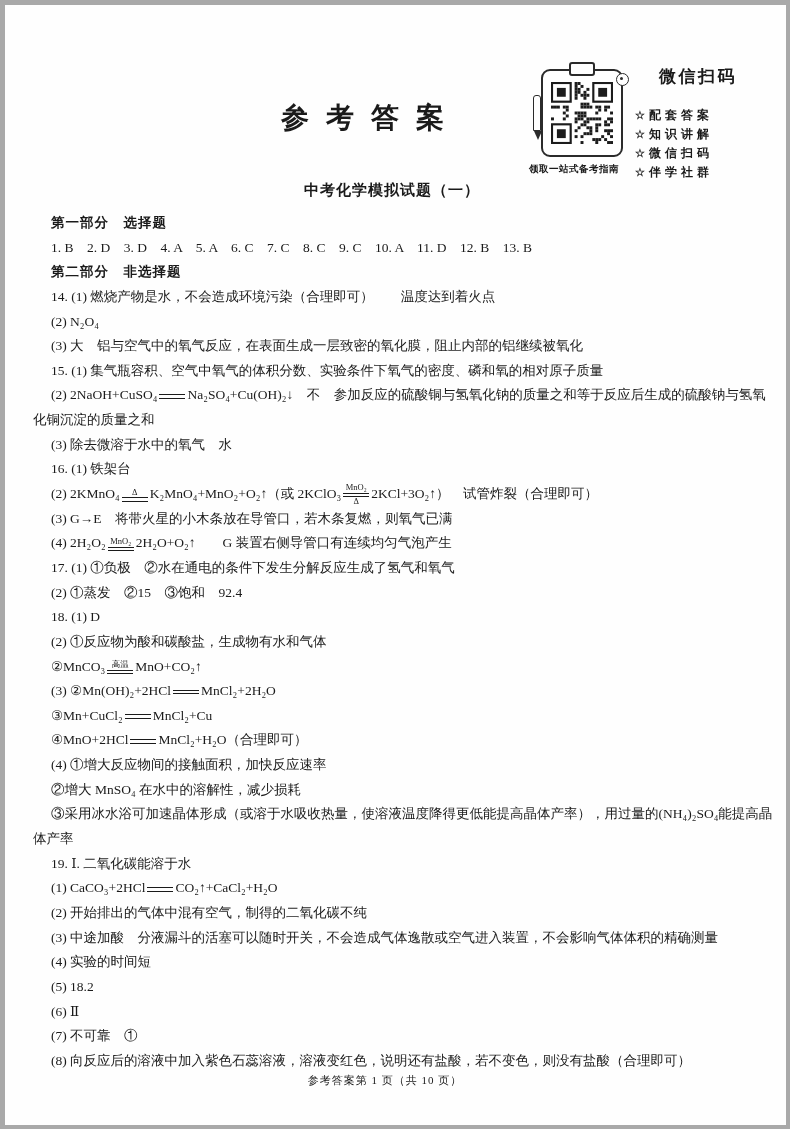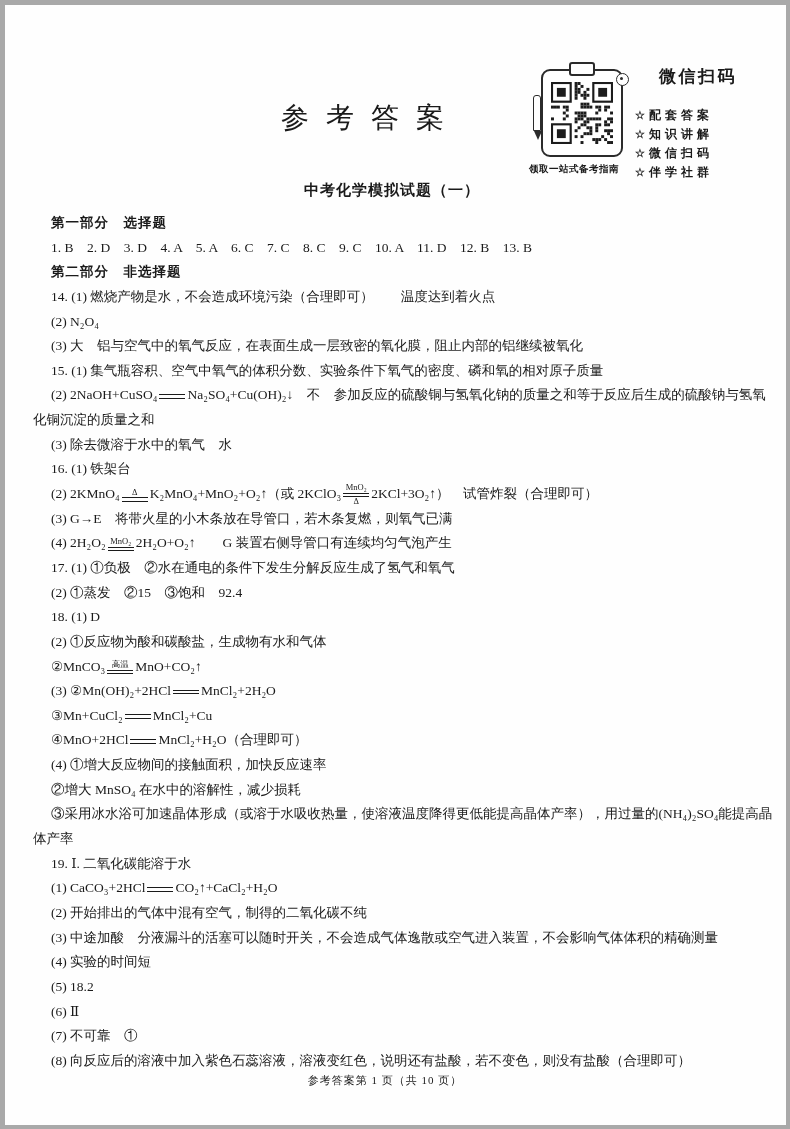--- a/index.html
+++ b/index.html
@@ -8,21 +8,21 @@
     background:#a9a9a9;
     font-family:"Liberation Serif","DejaVu Serif",serif;
     color:#1a1a1a;
   }
   .paper{
     position:absolute;left:5px;top:5px;right:4px;bottom:4px;
     background:#fefefe;overflow:hidden;
   }
   .title{
     position:absolute;left:276px;top:94px;
-    font-size:28px;font-weight:normal;letter-spacing:5px;white-space:nowrap;
+    font-size:28px;font-weight:bold;letter-spacing:5px;white-space:nowrap;
   }
   .subtitle{
     position:absolute;left:0;top:176px;width:750px;text-align:center;
     font-size:15px;font-weight:bold;letter-spacing:1px;margin-left:12px;
   }
   
   .qr-panel{position:absolute;left:522px;top:58px;width:226px;height:112px;}
   .qr-frame{
     position:absolute;left:14px;top:6px;width:78px;height:84px;
     border:2px solid #2b2b2b;border-radius:9px;

